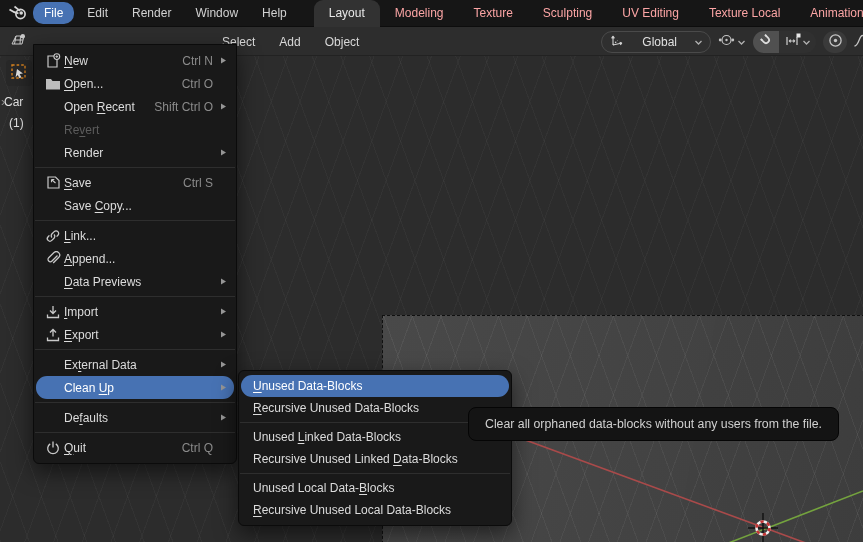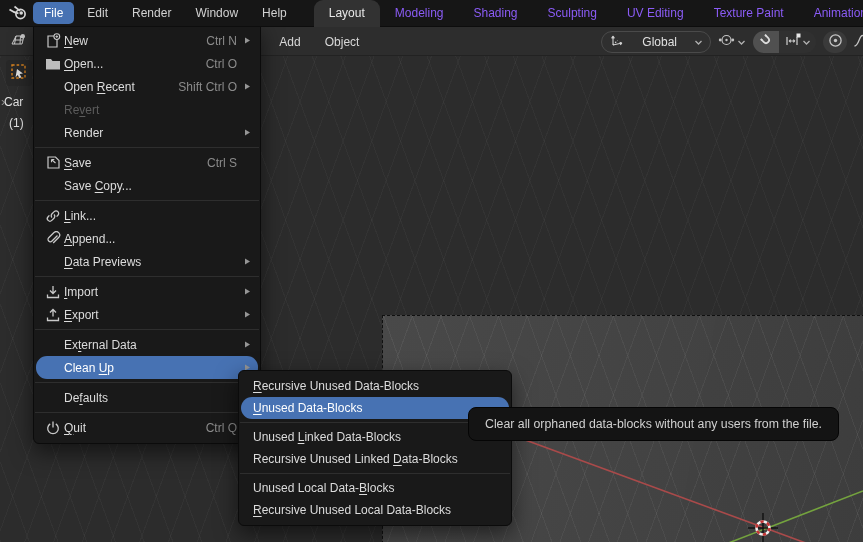--- a/index.html
+++ b/index.html
@@ -15,24 +15,24 @@
   u { text-decoration: underline; text-underline-offset: 2px; text-decoration-thickness: 1px; }
 
   
   .topbar {
     position: absolute; top:0; left:0; right:0; height:27px;
     background:#161616; border-bottom:1px solid #0d0d0d;
     display:flex; align-items:center; z-index:40;
   }
   .logo { margin:0 4px 0 8px; display:flex; align-items:center; }
   .tb-menus { display:flex; align-items:center; gap:2px; }
-  .tb-menu { padding:4px 11px; border-radius:5px; color:#d2d2d2; cursor:default; }
+  .tb-menu { padding:4px 11px; border-radius:10px; color:#d2d2d2; cursor:default; }
   .tb-menu.active { background:#4772b3; color:#ffffff; }
   .tabs { display:flex; align-items:stretch; height:27px; margin-left:16px; }
-  .tab { display:flex; align-items:center; padding:0 15px; color:#8b5cf6;
+  .tab { display:flex; align-items:center; padding:0 15px; color:#fca5a5;
          border-radius:9px 9px 0 0; white-space:nowrap; }
   .tab.active { background:#323232; color:#e9e9e9; }
 
   
   .vheader {
     position:absolute; top:27px; left:0; right:0; height:29px;
     background:#2d2d2d; border-bottom:1px solid #222222; z-index:5;
   }
   .editor-btn { position:absolute; left:4px; top:3px; width:28px; height:23px;
     display:flex; align-items:center; justify-content:center; border-radius:4px; }
@@ -74,21 +74,21 @@
   .ov-chevron { position:absolute; left:1px; top:38px; color:#8d8d8d; font-size:13px; }
   .ov-line1 { position:absolute; left:4px; top:39px; color:#e3e3e3; }
   .ov-line2 { position:absolute; left:9px; top:60px; color:#e3e3e3; }
 
   
   .menu-panel {
     position:absolute; background:#191919; border:1px solid #0b0b0b;
     border-radius:0 0 6px 6px; padding:4px 0;
     box-shadow: 0 8px 22px rgba(0,0,0,0.55); z-index:30;
   }
-  #file-menu  { left:33px;  top:24px;  width:228px; }
+  #file-menu  { left:33px;  top:44px;  width:204px; }
   #cleanup-submenu { left:238px; top:370px; width:274px; border-radius:6px; z-index:31; }
   .menu-item { display:flex; align-items:center; height:23px; padding:0 7px 0 6px;
     margin:0 2px; border-radius:11px; color:#dcdcdc; white-space:nowrap; }
   #cleanup-submenu .menu-item { height:22px; padding-left:12px; }
   .menu-item.highlight { background:#4772b3; color:#ffffff; }
   .menu-item.disabled { color:#5c5c5c; }
   .mi-icon { width:22px; min-width:22px; display:flex; justify-content:center; align-items:center; }
   .mi-label { margin-right:8px; }
   .mi-fill { flex:1; }
   .mi-shortcut { color:#8b8b8b; }
@@ -208,24 +208,24 @@
   <div class="tb-menus" id="tb-menus">
       <span class="tb-menu active">File</span>
       <span class="tb-menu">Edit</span>
       <span class="tb-menu">Render</span>
       <span class="tb-menu">Window</span>
       <span class="tb-menu">Help</span>
     </div>
   <div class="tabs" id="tb-tabs">
       <div class="tab active">Layout</div>
       <div class="tab">Modeling</div>
-      <div class="tab">Shading</div>
+      <div class="tab">Texture</div>
       <div class="tab">Sculpting</div>
       <div class="tab">UV Editing</div>
-      <div class="tab">Texture Paint</div>
+      <div class="tab">Texture Local</div>
       <div class="tab">Animation</div>
     </div>
 </div>
 
 <div class="menu-panel" id="file-menu">
     <div class="menu-item">
       <span class="mi-icon">
         <svg width="15" height="16" viewBox="0 0 15 16">
           <path d="M2 3 H8 L11 6 V14 H2 Z" fill="none" stroke="#c9c9c9" stroke-width="1.2"></path>
           <circle cx="10.8" cy="3.6" r="2.9" fill="#191919" stroke="#c9c9c9" stroke-width="1.1"></circle>
@@ -400,27 +400,27 @@
           <line x1="8" y1="1.5" x2="8" y2="7.5" stroke="#c9c9c9" stroke-width="1.3"></line>
         </svg>
       </span>
       <span class="mi-label"><u>Q</u>uit</span>
       <span class="mi-fill"></span>
       <span class="mi-shortcut">Ctrl Q</span>
       <span class="mi-arrow"></span>
     </div>
   </div>
 <div class="menu-panel" id="cleanup-submenu">
-    <div class="menu-item">
-      <span class="mi-label"><u>R</u>ecursive Unused Data-Blocks</span>
-      <span class="mi-fill"></span>
-      <span class="mi-arrow"></span>
-    </div>
     <div class="menu-item highlight">
       <span class="mi-label"><u>U</u>nused Data-Blocks</span>
+      <span class="mi-fill"></span>
+      <span class="mi-arrow"></span>
+    </div>
+    <div class="menu-item">
+      <span class="mi-label"><u>R</u>ecursive Unused Data-Blocks</span>
       <span class="mi-fill"></span>
       <span class="mi-arrow"></span>
     </div>
     <div class="separator"></div>
     <div class="menu-item">
       <span class="mi-label">Unused <u>L</u>inked Data-Blocks</span>
       <span class="mi-fill"></span>
       <span class="mi-arrow"></span>
     </div>
     <div class="menu-item">

